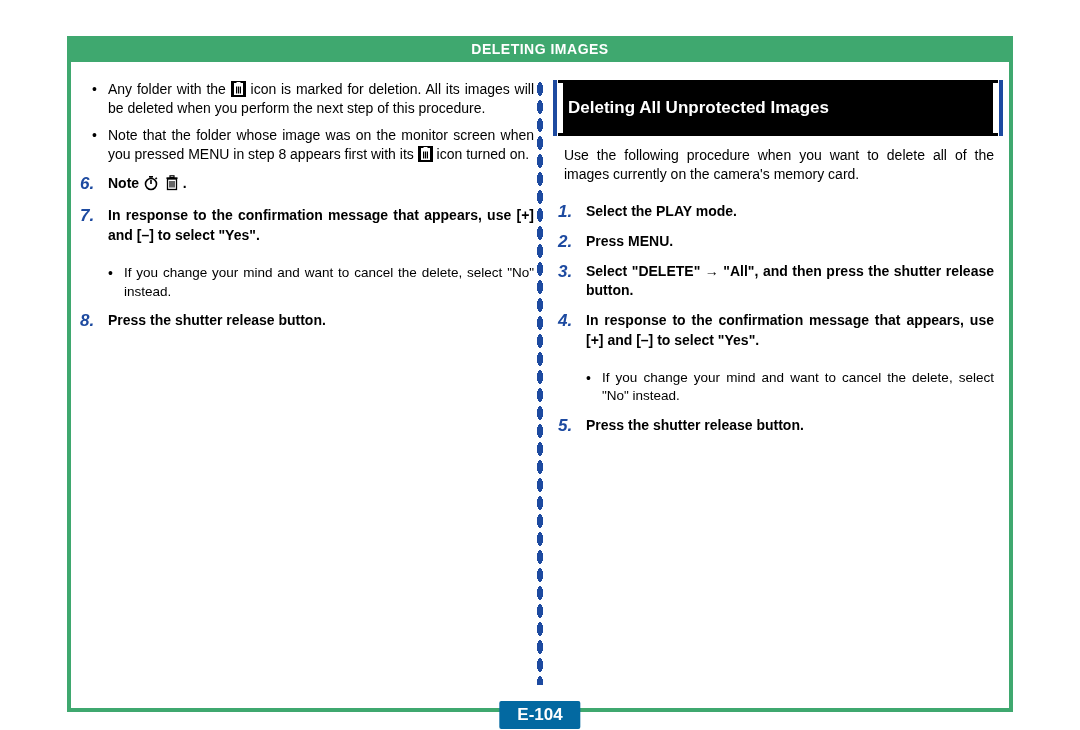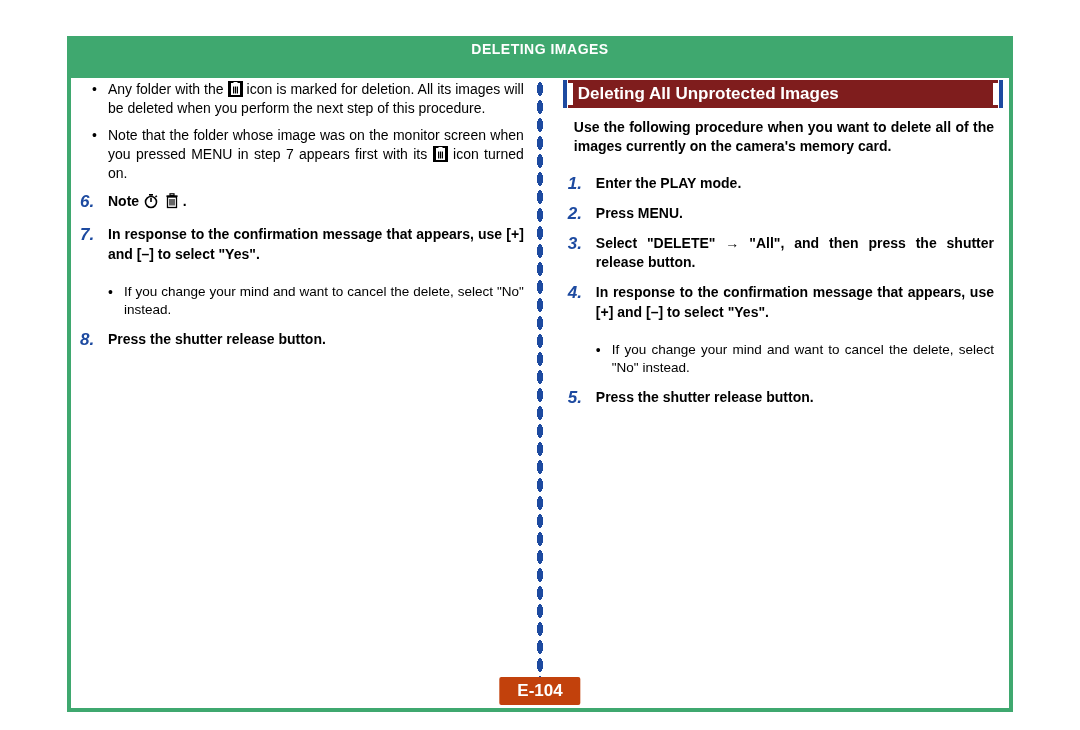--- a/index.html
+++ b/index.html
@@ -17,38 +17,37 @@
   }
   .frame.top { top: 38px; left: 67px; right: 67px; height: 0; }
   .frame.bottom { bottom: 18px; left: 67px; right: 67px; height: 0; }
   .frame.left { top: 38px; bottom: 18px; left: 67px; width: 0; }
   .frame.right { top: 38px; bottom: 18px; right: 67px; width: 0; }
 
   
   .header-bar {
     position: absolute;
     top: 36px; left: 67px; right: 67px;
-    height: 42px;
+    height: 26px;
     background: #3fa86f;
     color: #fff;
     font-weight: bold;
     font-size: 14px;
     letter-spacing: 0.5px;
     text-align: center;
     line-height: 26px;
   }
 
   
   .cols {
     position: absolute;
     top: 80px;
     left: 80px; right: 80px;
     bottom: 50px;
     display: flex;
-    gap: 20px;
   }
   .col { width: 50%; font-size: 14px; color: #000; }
 
   
   .separator {
     position: absolute;
     left: 50%;
     top: 80px;
     bottom: 45px;
     width: 8px;
@@ -66,39 +65,39 @@
   ul.bullets.sub li { font-size: 13.5px; margin-bottom: 6px; }
 
   
   .step { display: flex; margin: 10px 6px 10px 0; }
   .step .num { color: #1d4aa0; font-weight: bold; font-style: italic; font-size: 17px; width: 28px; flex-shrink:0; }
   .step .txt { font-weight: bold; line-height: 1.4; text-align: justify; flex:1; }
   .step .txt .arrow { font-weight: normal; }
 
   
   .section-heading {
-    background: #7f1d1d;
+    background: #000000;
     color: #fff;
     font-weight: bold;
     font-size: 17px;
-    padding: 4px 10px;
+    padding: 18px 10px;
     position: relative;
     margin-bottom: 10px;
     margin-right: 2px;
   }
   .section-heading::before,
   .section-heading::after {
     content:""; position:absolute; top:3px; bottom:3px; width:6px; background:#fff;
   }
   .section-heading::before { left:-1px; }
   .section-heading::after { right:-1px; }
   .sh-bar-l, .sh-bar-r { position:absolute; top:0; bottom:0; width:4px; background:#1d4aa0; }
   .sh-bar-l { left:-5px; } .sh-bar-r { right:-5px; }
 
-  .intro { font-size: 14px; line-height: 1.35; margin: 0 6px 18px 6px; text-align: justify; font-weight: bold; }
+  .intro { font-size: 14px; line-height: 1.35; margin: 0 6px 18px 6px; text-align: justify; }
 
   
   .trash-icon {
     display: inline-block;
     width: 15px; height: 16px;
     background: #000;
     position: relative;
     vertical-align: -3px;
     border-radius: 1px;
   }
@@ -106,22 +105,22 @@
 
   
   .timer-icon { display:inline-block; vertical-align:-3px; }
   .timer-icon svg { width:16px; height:16px; }
   .trash-outline { display:inline-block; vertical-align:-3px; margin-left:2px; }
   .trash-outline svg { width:14px; height:16px; }
 
   
   .page-pill {
     position: absolute;
-    bottom: 25px; left: 50%; transform: translateX(-50%);
-    background: #c2410c;
+    bottom: 1px; left: 50%; transform: translateX(-50%);
+    background: #0369a1;
     color: #fff;
     font-weight: bold;
     font-size: 17px;
     padding: 4px 18px;
     border-radius: 2px;
   }
 
   .step-group { margin-top: 6px; }
 </style>
 </head>
@@ -144,21 +143,21 @@
               <rect x="5" y="5.5" width="1.2" height="7" fill="#000"></rect>
               <rect x="6.9" y="5.5" width="1.2" height="7" fill="#000"></rect>
               <rect x="8.8" y="5.5" width="1.2" height="7" fill="#000"></rect>
               <rect x="3" y="2" width="9" height="2" fill="#fff"></rect>
               <rect x="5.5" y="1" width="4" height="1.5" fill="#fff"></rect>
             </svg>
         </span>
         <span> icon is marked for deletion. All its images will be deleted when you perform the next step of this procedure.</span>
       </li>
       <li>
-        <span>Note that the folder whose image was on the monitor screen when you pressed MENU in step 7 appears first with its </span>
+        <span>Note that the folder whose image was on the monitor screen when you pressed MENU in step 8 appears first with its </span>
         <span class="trash-icon">
           <svg viewBox="0 0 15 16">
               <rect x="0" y="0" width="15" height="16" fill="#000"></rect>
               <rect x="3" y="4" width="9" height="10" fill="#fff"></rect>
               <rect x="5" y="5.5" width="1.2" height="7" fill="#000"></rect>
               <rect x="6.9" y="5.5" width="1.2" height="7" fill="#000"></rect>
               <rect x="8.8" y="5.5" width="1.2" height="7" fill="#000"></rect>
               <rect x="3" y="2" width="9" height="2" fill="#fff"></rect>
               <rect x="5.5" y="1" width="4" height="1.5" fill="#fff"></rect>
             </svg>
@@ -212,21 +211,21 @@
 
   <div class="col" style="padding-left:18px;">
     <div class="section-heading">
       <span class="sh-bar-l"></span><span class="sh-bar-r"></span>
       <span>Deleting All Unprotected Images</span>
     </div>
     <div class="intro">Use the following procedure when you want to delete all of the images currently on the camera's memory card.</div>
 
     <div class="step">
       <div class="num">1.</div>
-      <div class="txt">Enter the PLAY mode.</div>
+      <div class="txt">Select the PLAY mode.</div>
     </div>
     <div class="step">
       <div class="num">2.</div>
       <div class="txt">Press MENU.</div>
     </div>
     <div class="step">
       <div class="num">3.</div>
       <div class="txt">
         <span>Select "DELETE" </span><span class="arrow">→</span><span> "All", and then press the shutter release button.</span>
       </div>

